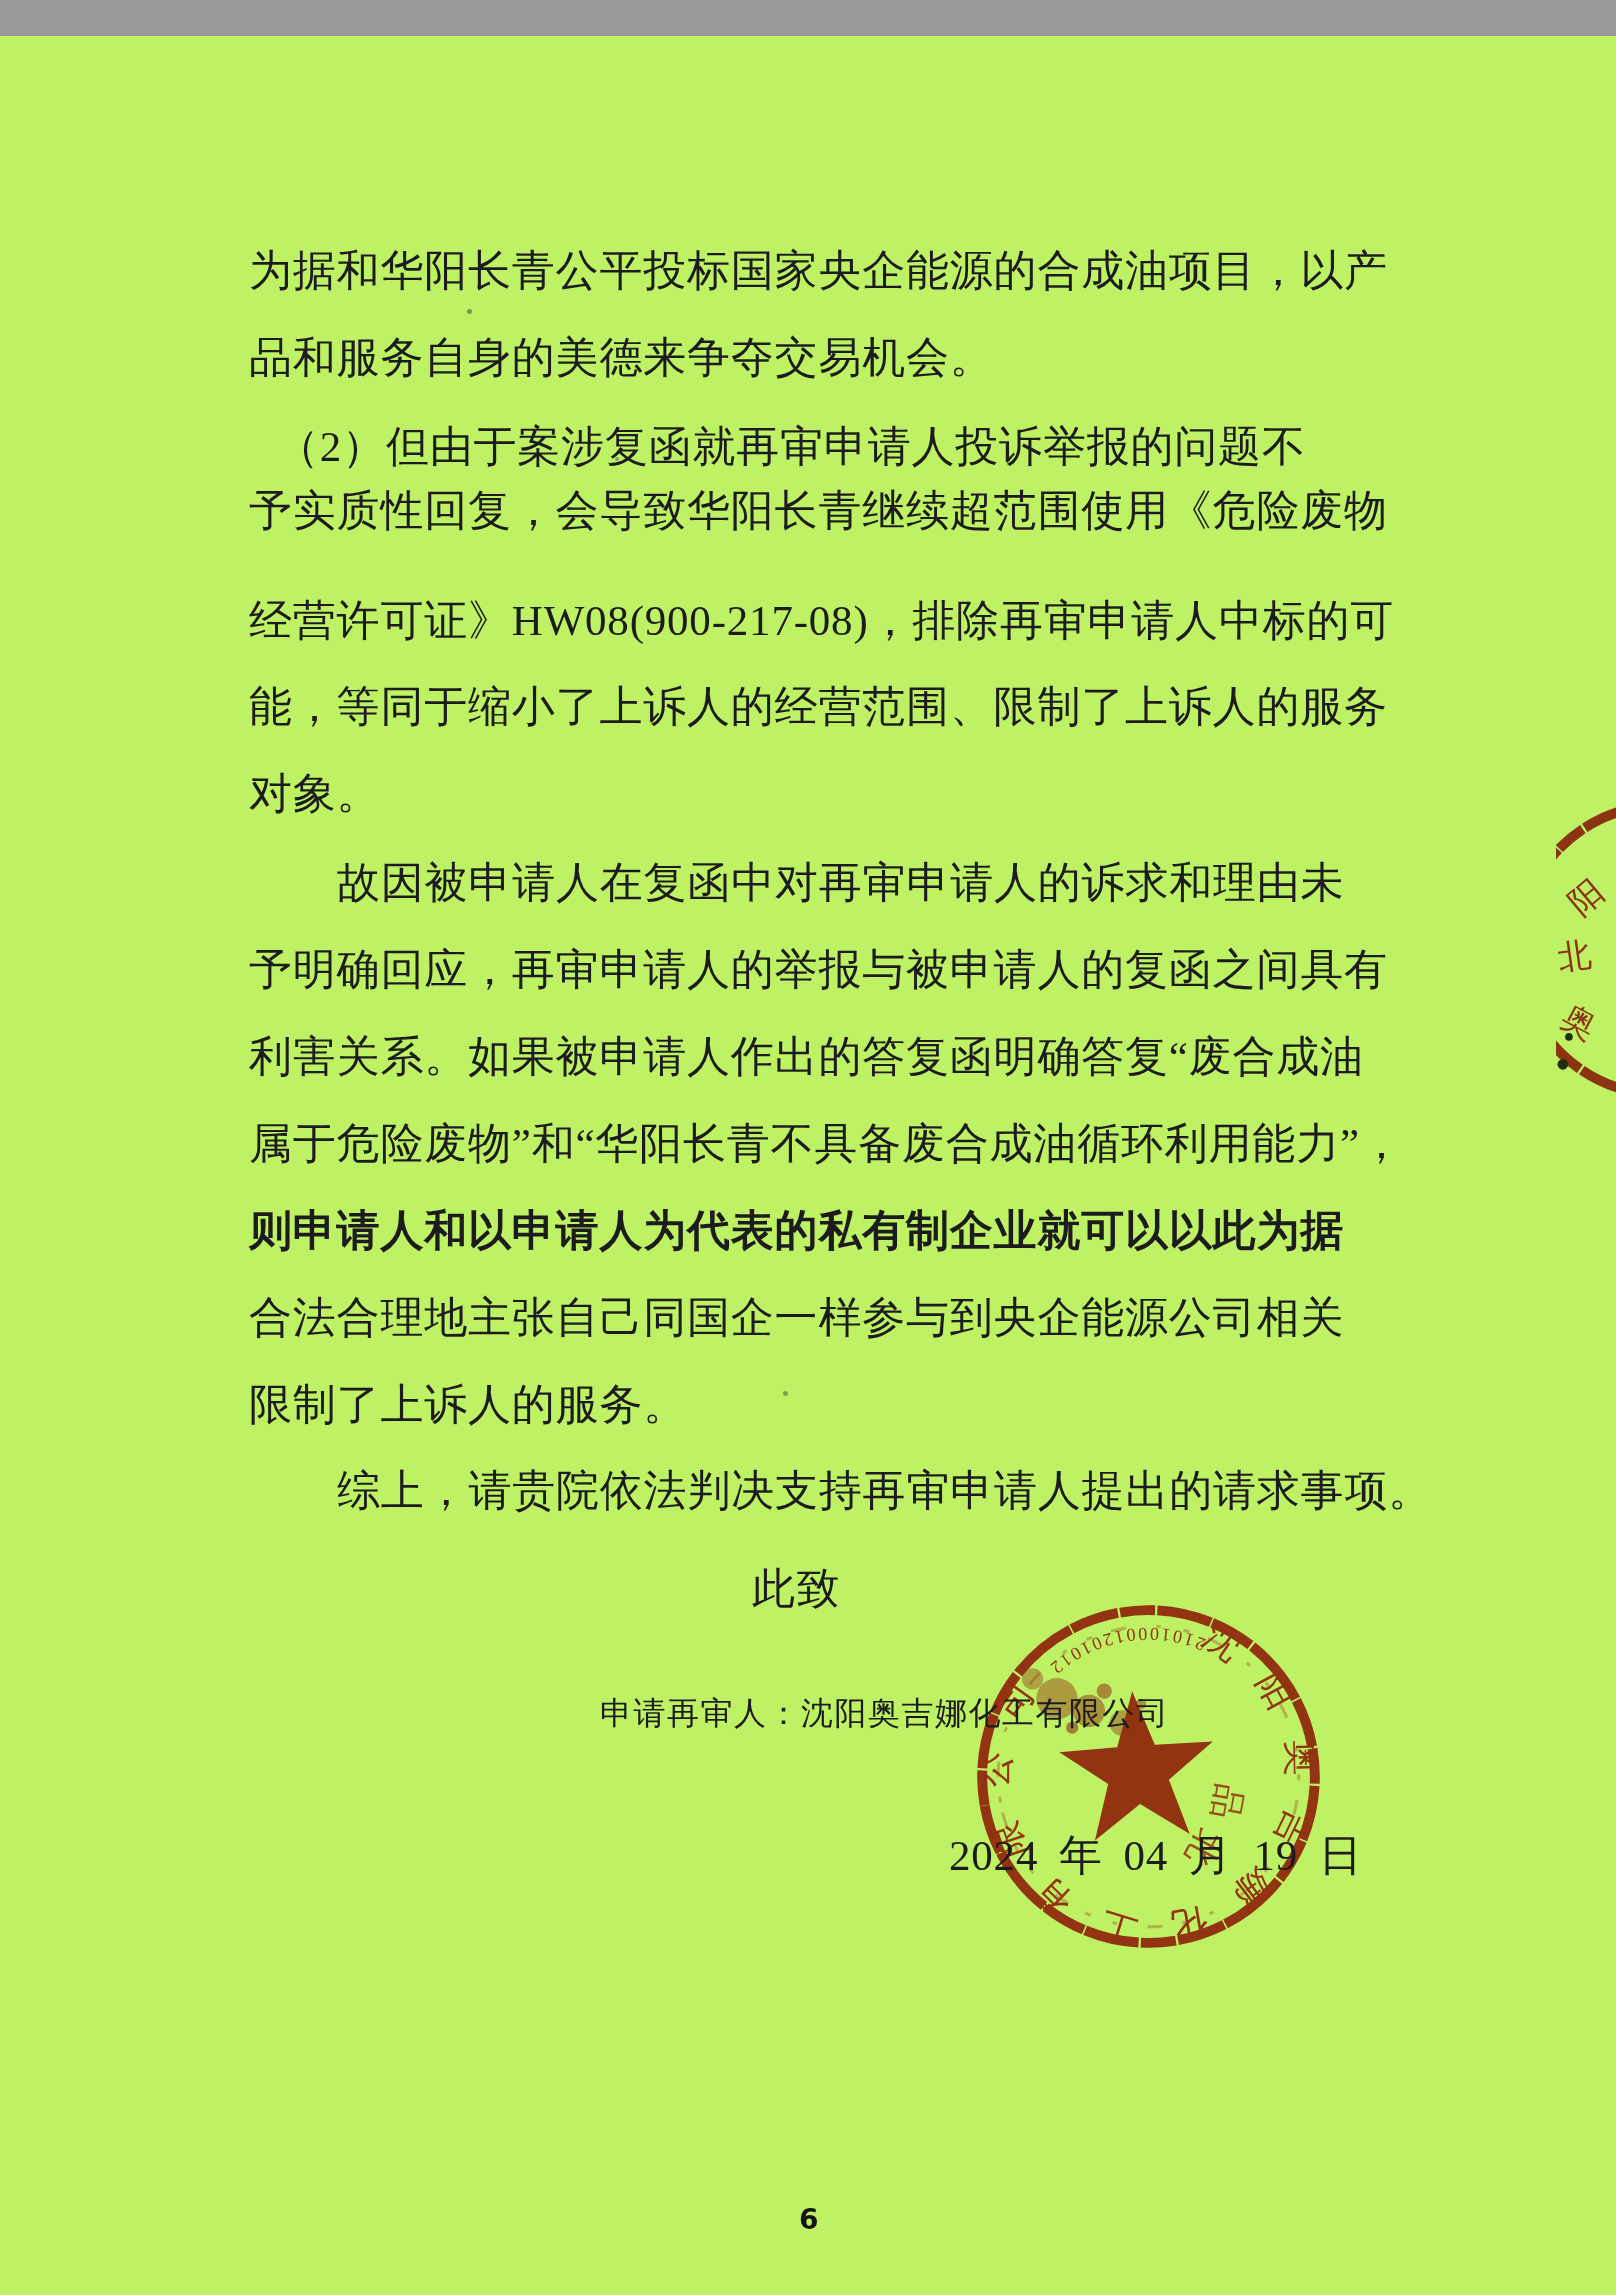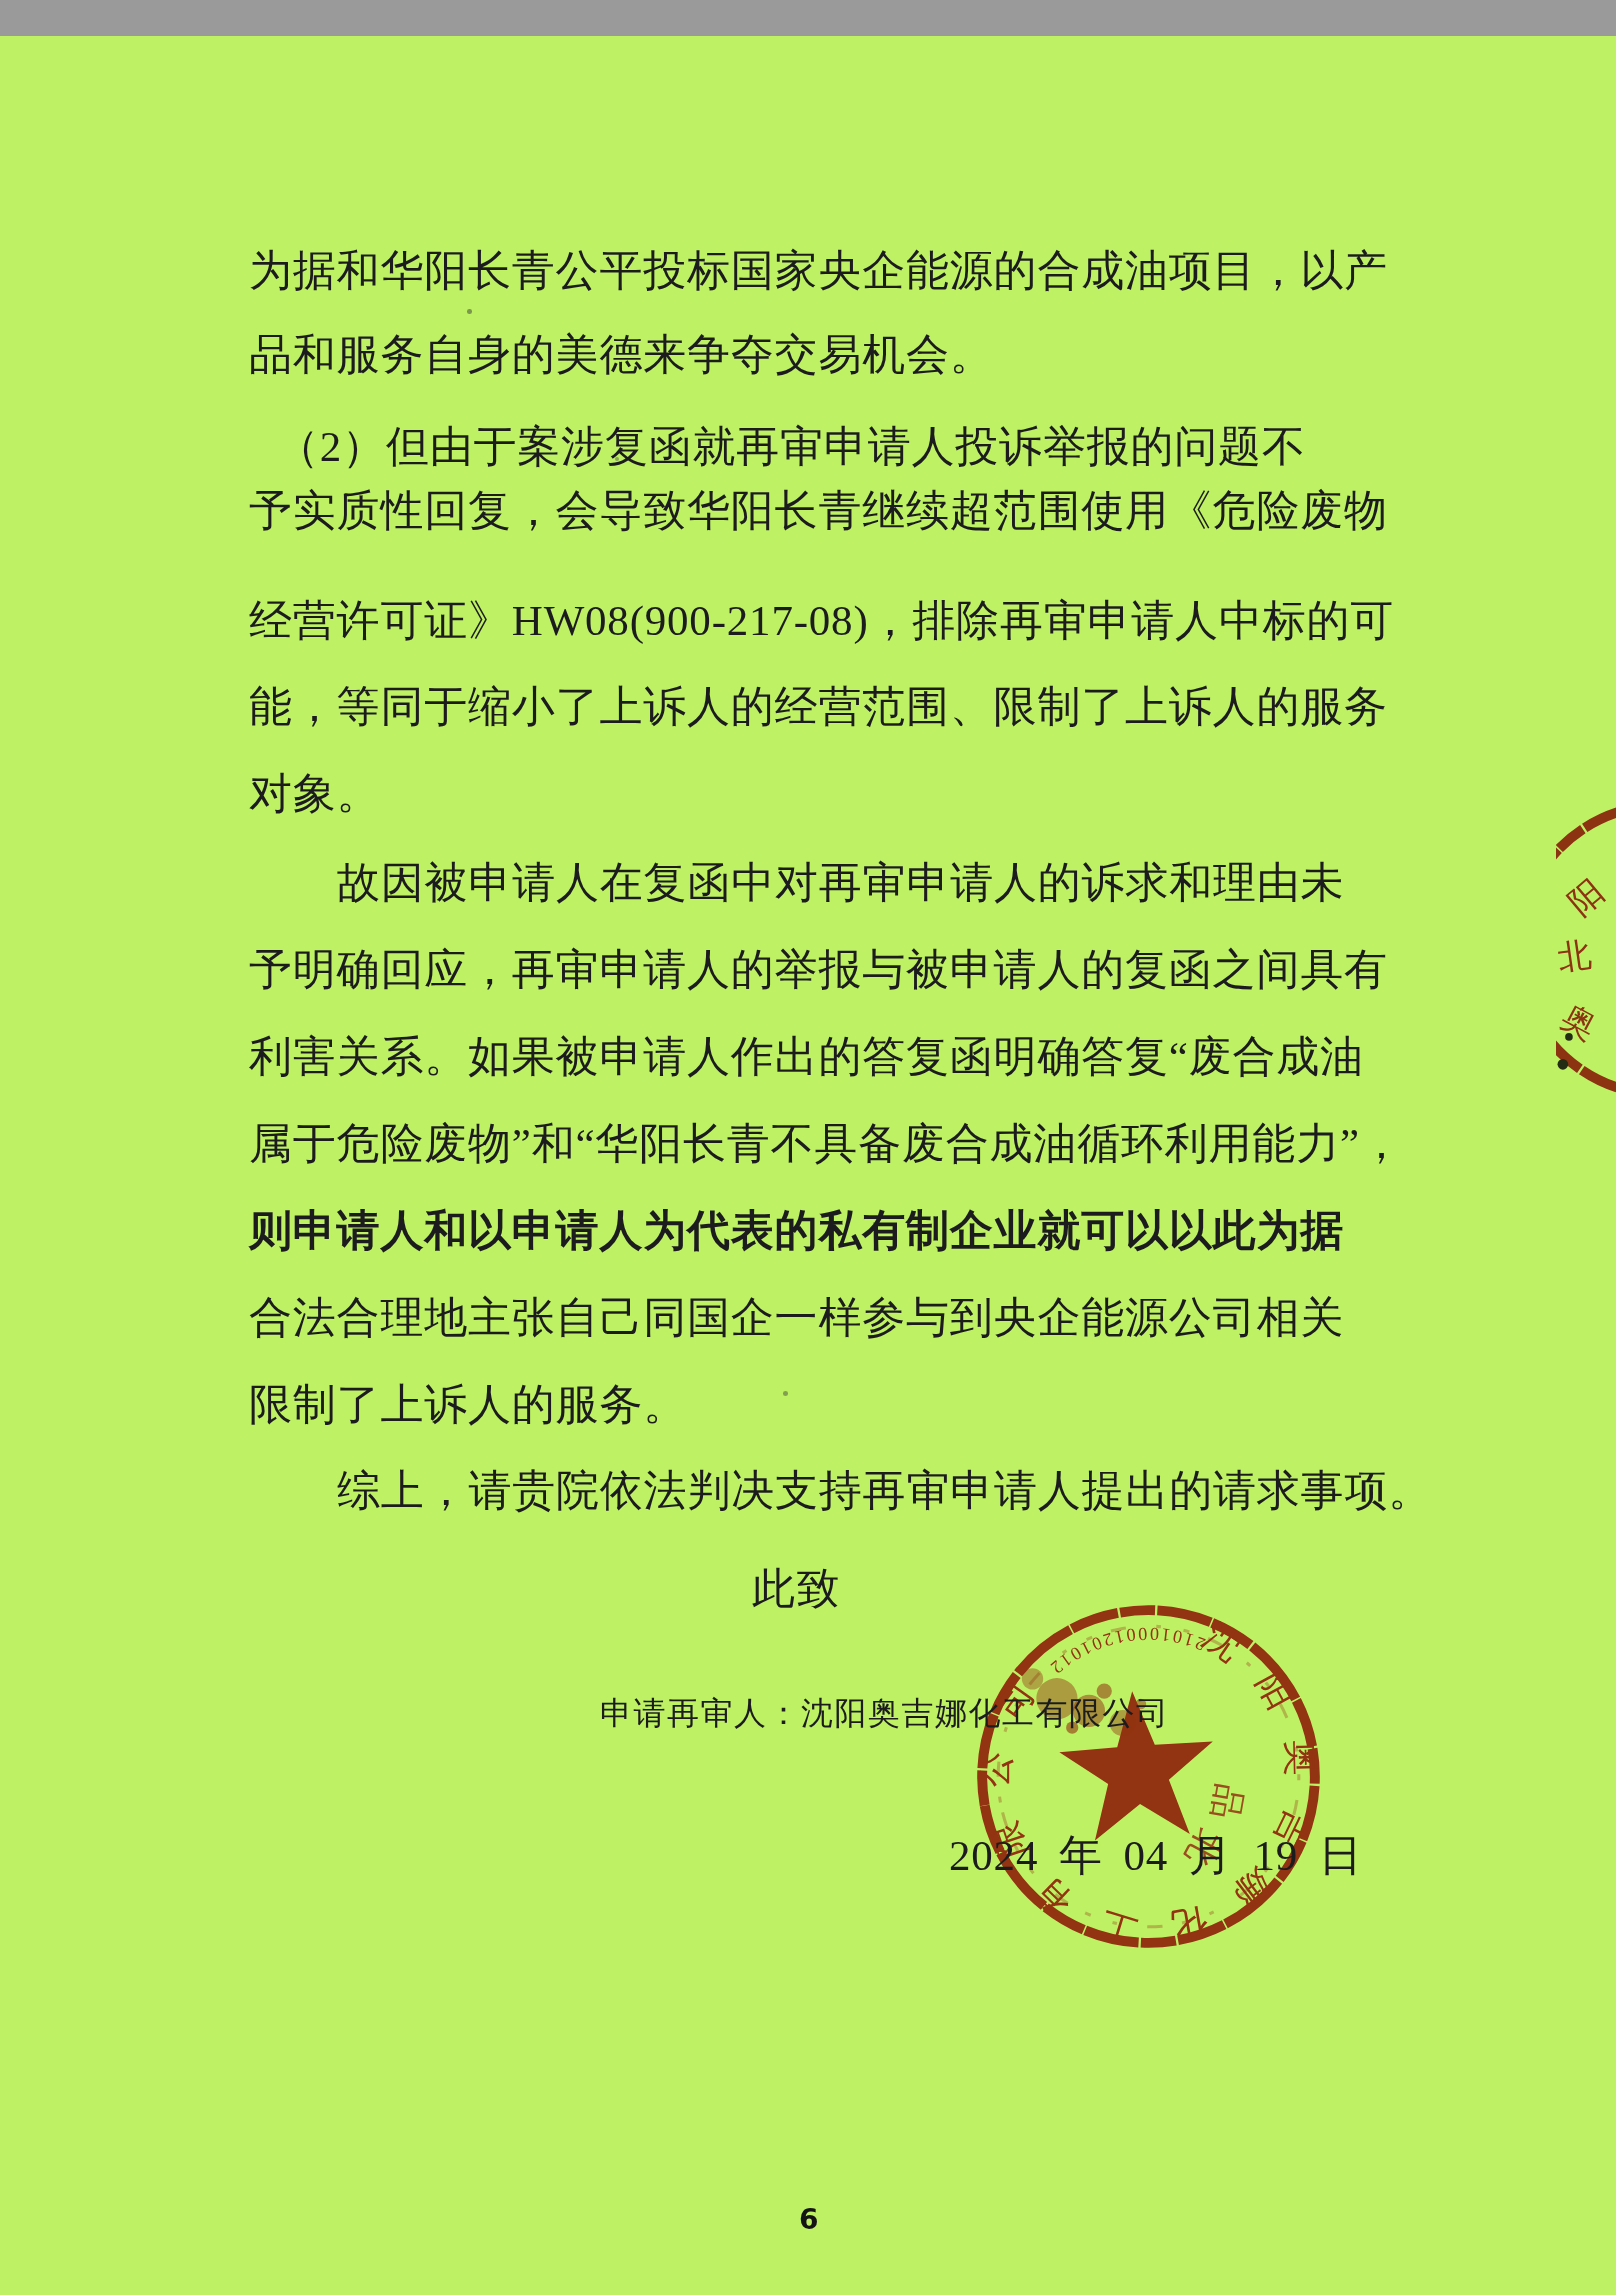--- a/index.html
+++ b/index.html
@@ -59,21 +59,21 @@
   .ghost-blob{position:absolute;bottom:0;height:18.3px;filter:blur(4.6px);
     background:rgba(98,98,112,.5);z-index:1;border-radius:6.1px 6.1px 0 0;}
 </style>
 </head>
 <body>
 
 <div class="page" style="color: rgb(28, 28, 30); background: #bef264; margin-top: 36px;">
 
   <div id="lines-box">
       <div class="line" style="top: 211px; left: 249px;">为据和华阳长青公平投标国家央企能源的合成油项目，以产</div>
-      <div class="line" style="top: 298px; left: 249px; font-family: Liberation Mono, monospace;">品和服务自身的美德来争夺交易机会。</div>
+      <div class="line" style="top: 298px; left: 249px;">品和服务自身的美德来争夺交易机会。</div>
       <div class="line" style="top: 387px; left: 276px;">（2）但由于案涉复函就再审申请人投诉举报的问题不</div>
       <div class="line" style="top: 454px; left: 249px; font-family: Liberation Mono, monospace;">予实质性回复，会导致华阳长青继续超范围使用《危险废物</div>
       <div class="line" style="top: 561px; left: 249px;">经营许可证》HW08(900-217-08)，排除再审申请人中标的可</div>
       <div class="line" style="top: 647px; left: 249px;">能，等同于缩小了上诉人的经营范围、限制了上诉人的服务</div>
       <div class="line" style="top: 734px; left: 249px;">对象。</div>
       <div class="line" style="top: 823px; left: 337px;">故因被申请人在复函中对再审申请人的诉求和理由未</div>
       <div class="line" style="top: 910px; left: 249px;">予明确回应，再审申请人的举报与被申请人的复函之间具有</div>
       <div class="line" style="top: 997px; left: 249px;">利害关系。如果被申请人作出的答复函明确答复“废合成油</div>
       <div class="line" style="top: 1084px; left: 249px;">属于危险废物”和“华阳长青不具备废合成油循环利用能力”，</div>
       <div class="line" style="top: 1171px; left: 249px; font-weight: bold;">则申请人和以申请人为代表的私有制企业就可以以此为据</div>

